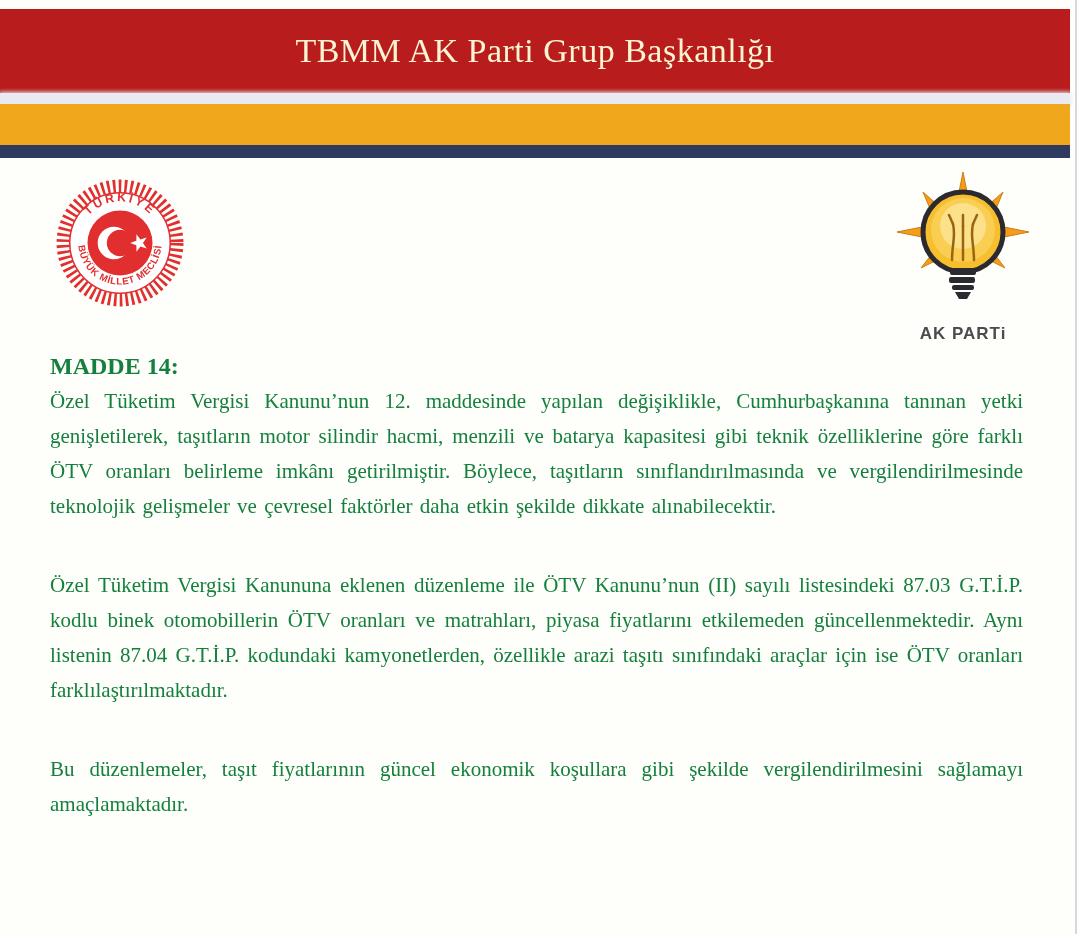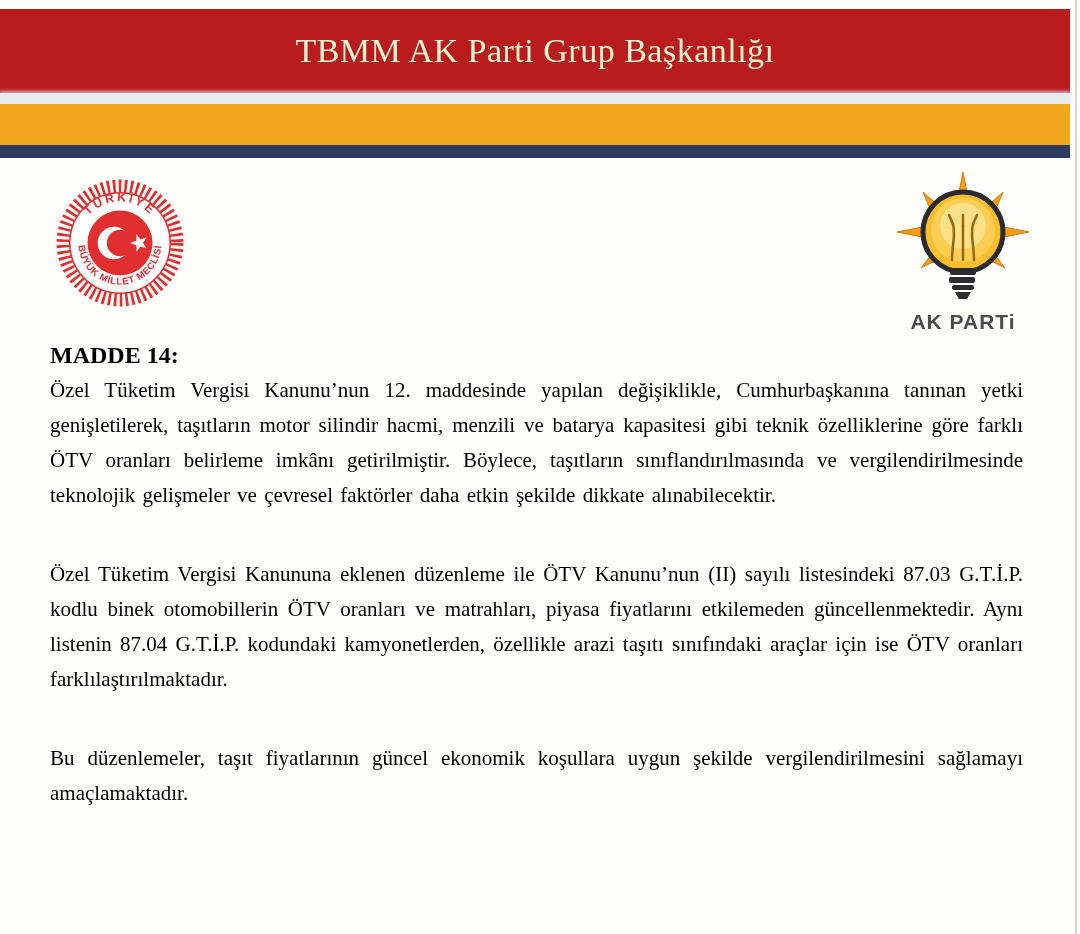--- a/index.html
+++ b/index.html
@@ -29,33 +29,33 @@
     width: 100%; height: 84px;
     display: flex; align-items: center; justify-content: center;
     font-size: 34px;
     letter-spacing: 0.5px;
     color: #fcf4d2;
   }
   
   .tbmm-logo { position: absolute; top: 176px; left: 53px; width: 134px; height: 134px; }
   .ak-logo   { position: absolute; top: 168px; left: 893px; width: 140px; text-align: center; }
   .ak-label  {
-    margin-top: 6px;
+    margin-top: 20px;
     font-family: "Liberation Sans", sans-serif;
     font-weight: bold;
-    font-size: 21px;
+    font-size: 17px;
     letter-spacing: 1px;
     color: #4c4c4f;
   }
   
   .doc {
     position: absolute;
-    top: 337px; left: 50px;
+    top: 348px; left: 50px;
     width: 973px;
-    color: #000000;
+    color: #15803d;
   }
   .doc section + section { margin-top: 44px; }
   .doc .h {
     font-weight: bold;
     font-size: 24px;
     line-height: 36px;
   }
   .doc p {
     font-size: 21px;
     line-height: 35px;
@@ -141,17 +141,17 @@
 
   <main class="doc">
     <section>
       <div class="h">MADDE 14:</div>
       <p>Özel Tüketim Vergisi Kanunu’nun 12. maddesinde yapılan değişiklikle, Cumhurbaşkanına tanınan yetki genişletilerek, taşıtların motor silindir hacmi, menzili ve batarya kapasitesi gibi teknik özelliklerine göre farklı ÖTV oranları belirleme imkânı getirilmiştir. Böylece, taşıtların sınıflandırılmasında ve vergilendirilmesinde teknolojik gelişmeler ve çevresel faktörler daha etkin şekilde dikkate alınabilecektir.</p>
     </section>
     <section>
       <p>Özel Tüketim Vergisi Kanununa eklenen düzenleme ile ÖTV Kanunu’nun (II) sayılı listesindeki 87.03 G.T.İ.P. kodlu binek otomobillerin ÖTV oranları ve matrahları, piyasa fiyatlarını etkilemeden güncellenmektedir. Aynı listenin 87.04 G.T.İ.P. kodundaki kamyonetlerden, özellikle arazi taşıtı sınıfındaki araçlar için ise ÖTV oranları farklılaştırılmaktadır.</p>
     </section>
     <section>
-      <p>Bu düzenlemeler, taşıt fiyatlarının güncel ekonomik koşullara uygun şekilde vergilendirilmesini sağlamayı amaçlamaktadır.</p>
+      <p>Bu düzenlemeler, taşıt fiyatlarının güncel ekonomik koşullara gibi şekilde vergilendirilmesini sağlamayı amaçlamaktadır.</p>
     </section>
   </main>
 
 </div>
 
 </body></html>

